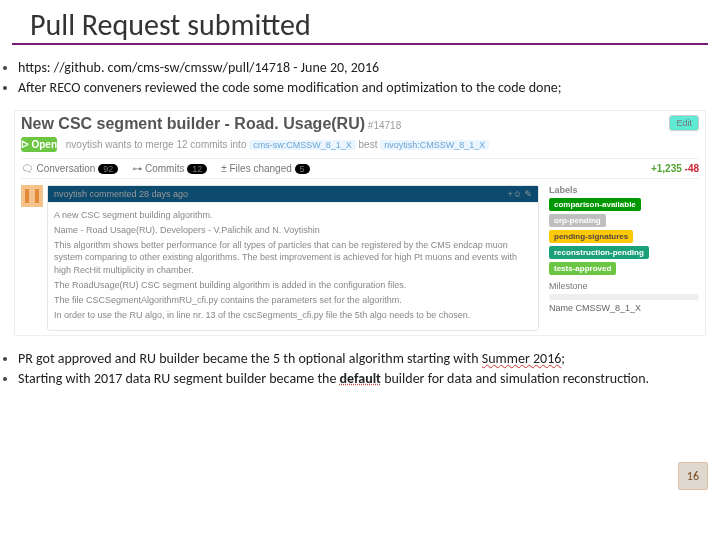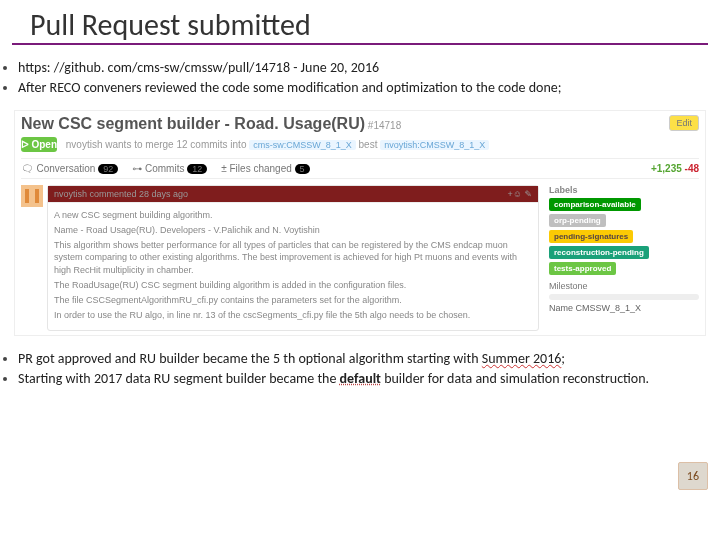--- a/index.html
+++ b/index.html
@@ -34,37 +34,37 @@
     border: 1px solid #eee;
     font-family: -apple-system, Helvetica, Arial, sans-serif;
     font-size: 10px;
     color: #888;
     background: #fff;
     padding: 4px 6px 4px 6px;
     position: relative;
   }
   .gh-title { font-size: 16px; font-weight: 600; color: #555; }
   .gh-num { color: #999; font-weight: 400; }
-  .edit-btn { position: absolute; right: 6px; top: 4px; font-size: 9px; border:1px solid #ccc; padding:2px 6px; border-radius:3px; color:#777; background:#fde047;}
+  .edit-btn { position: absolute; right: 6px; top: 4px; font-size: 9px; border:1px solid #ccc; padding:2px 6px; border-radius:3px; color:#777; background:#5eead4;}
   .state-open { display:inline-block; background:#6cc644; color:#fff; padding:2px 0; border-radius:3px; font-size:10px; font-weight:600; margin-top:4px;}
   .merge-line { display:inline-block; margin-left:6px; color:#999; font-size:10px;}
   .branch { background:#eaf5ff; color:#6aa7d6; padding:0 4px; border-radius:2px; font-size:9px;}
   .tabs-row { border-top:1px solid #eee; border-bottom:1px solid #eee; margin-top:6px; padding:4px 0; display:flex; gap:14px; align-items:center; color:#777; font-size:10px;}
   .tabs-row .count { background:#000000; border-radius:8px; padding:0 5px; font-size:9px; color:#777;}
   .diff-stats { margin-left:auto; font-size:10px;}
   .diff-stats .add { color:#55a532; font-weight:600;}
   .diff-stats .del { color:#cb2431; font-weight:600;}
 
   .gh-body { display:flex; gap:10px; margin-top:6px;}
   .gh-left { flex:1; }
   .avatar { width:22px; height:22px; background:#f4c28c; display:inline-block; vertical-align:top; margin-right:4px; position:relative;}
   .avatar::after { content:""; position:absolute; left:4px; top:4px; width:4px; height:14px; background:#e08a3a;}
   .avatar::before { content:""; position:absolute; right:4px; top:4px; width:4px; height:14px; background:#e08a3a;}
   .comment-box { border:1px solid #e5e5e5; border-radius:3px; }
-  .comment-head { background:#7f1d1d; padding:3px 6px; font-size:9px; color:#999; border-bottom:1px solid #eee; display:flex; justify-content:space-between;}
+  .comment-head { background:#0c4a6e; padding:3px 6px; font-size:9px; color:#999; border-bottom:1px solid #eee; display:flex; justify-content:space-between;}
   .comment-body { padding:6px; font-size:9px; color:#888; line-height:1.35;}
   .comment-body p { margin:0 0 3px 0;}
 
   .gh-right { width:150px;}
   .rlabel { font-size:9px; color:#888; font-weight:600; margin-bottom:3px;}
   .label { display:block; color:#fff; font-size:8px; padding:2px 5px; border-radius:2px; margin-bottom:3px; font-weight:600; width:fit-content;}
   .l-green { background:#6cc644;}
   .l-dkgreen { background:#009800;}
   .l-gray  { background:#bfbfbf;}
   .l-orange{ background:#fbca04; color:#544;}

